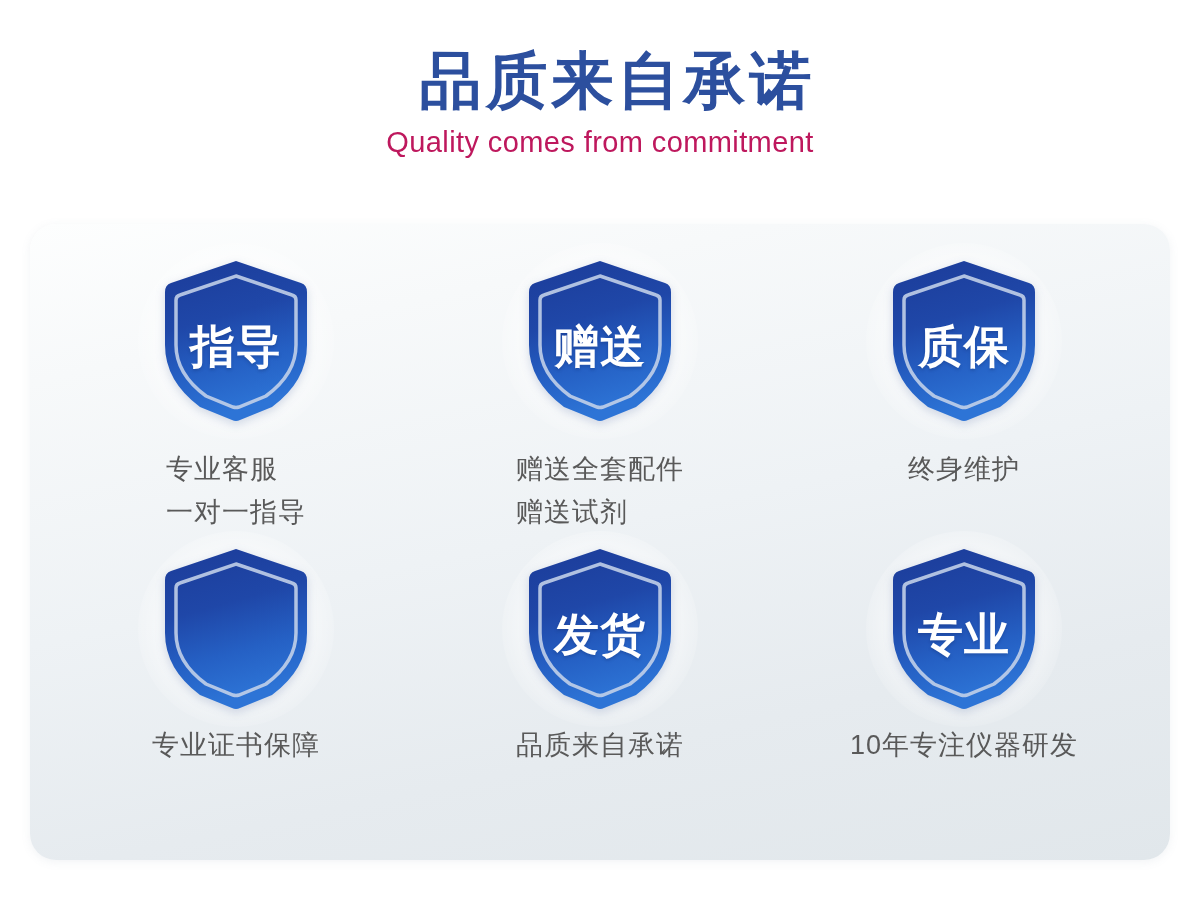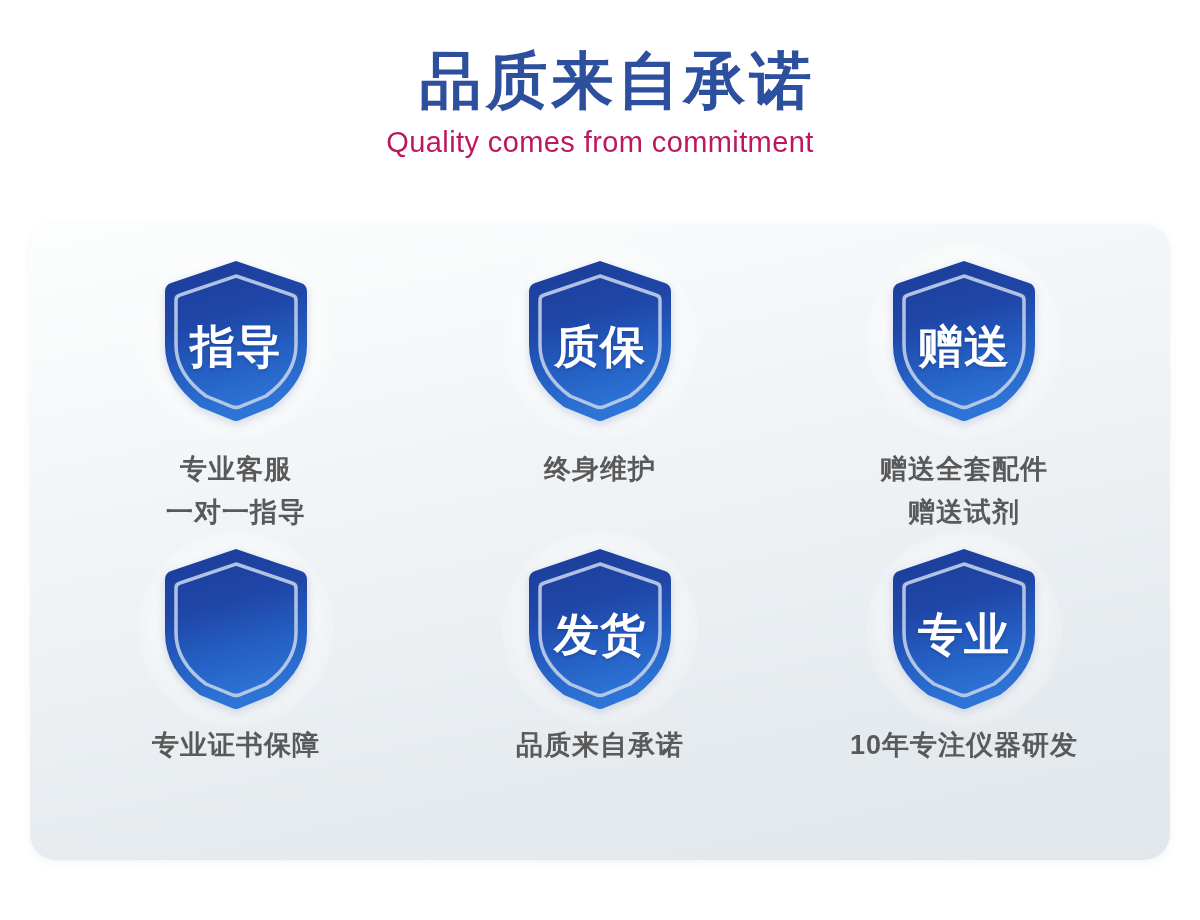--- a/index.html
+++ b/index.html
@@ -133,28 +133,27 @@
     text-shadow: 0 2px 3px rgba(20,45,110,0.30);
     font-family: Liberation Sans, sans-serif;
     pointer-events: none;
     white-space: nowrap;
     margin-top: 9px;
   }
 
   
   .caption {
     margin-top: 24px;
-    text-align: center;
+    text-align: left;
     color: #595959;
     font-size: 27px;
     line-height: 1.58;
     letter-spacing: 1px;
     font-family: "Liberation Sans", "DejaVu Sans", sans-serif;
     white-space: pre-line;
-    font-weight: bold;
   }
   .row2 .caption {
     margin-top: 12px;
   }
 </style>
 </head>
 <body>
 
 <div class="page">
 
@@ -185,56 +184,56 @@
         </div>
         <div class="caption">专业客服
 一对一指导</div>
       </div>
 
       <div class="feature row1">
         <div class="shield-wrap">
           <div class="shield-glow"></div>
           <svg class="shield-svg" viewBox="0 0 150 164">
             <defs>
-              <linearGradient id="sg3" x1="0" y1="0" x2="0.25" y2="1">
-                <stop offset="0%" stop-color="#1c3c99"></stop>
-                <stop offset="42%" stop-color="#1f47a8"></stop>
-                <stop offset="72%" stop-color="#2560c4"></stop>
-                <stop offset="100%" stop-color="#2d74d6"></stop>
-              </linearGradient>
-            </defs>
-            <path d="M75 2 L140 24 Q146 26 146 33 L146 86 Q146 122 111 148 L79 161 Q75 163 71 161 L39 148 Q4 122 4 86 L4 33 Q4 26 10 24 Z" fill="url(#sg3)"></path>
-            <path d="M75 17 L131 36 Q135 37 135 41 L135 86 Q135 115 105 137 L78 148 Q75 149 72 148 L45 137 Q15 115 15 86 L15 41 Q15 37 19 36 Z" fill="none" stroke="#c5d3e9" stroke-width="3.5" stroke-opacity="0.88"></path>
-          </svg>
-          <div class="shield-label">质保</div>
-        </div>
-        <div class="caption">终身维护</div>
-      </div>
-
-      <div class="feature row1">
-        <div class="shield-wrap">
-          <div class="shield-glow"></div>
-          <svg class="shield-svg" viewBox="0 0 150 164">
-            <defs>
               <linearGradient id="sg2" x1="0" y1="0" x2="0.25" y2="1">
                 <stop offset="0%" stop-color="#1c3c99"></stop>
                 <stop offset="42%" stop-color="#1f47a8"></stop>
                 <stop offset="72%" stop-color="#2560c4"></stop>
                 <stop offset="100%" stop-color="#2d74d6"></stop>
               </linearGradient>
             </defs>
             <path d="M75 2 L140 24 Q146 26 146 33 L146 86 Q146 122 111 148 L79 161 Q75 163 71 161 L39 148 Q4 122 4 86 L4 33 Q4 26 10 24 Z" fill="url(#sg2)"></path>
             <path d="M75 17 L131 36 Q135 37 135 41 L135 86 Q135 115 105 137 L78 148 Q75 149 72 148 L45 137 Q15 115 15 86 L15 41 Q15 37 19 36 Z" fill="none" stroke="#c5d3e9" stroke-width="3.5" stroke-opacity="0.88"></path>
           </svg>
           <div class="shield-label">赠送</div>
         </div>
         <div class="caption">赠送全套配件
 赠送试剂</div>
       </div>
 
+      <div class="feature row1">
+        <div class="shield-wrap">
+          <div class="shield-glow"></div>
+          <svg class="shield-svg" viewBox="0 0 150 164">
+            <defs>
+              <linearGradient id="sg3" x1="0" y1="0" x2="0.25" y2="1">
+                <stop offset="0%" stop-color="#1c3c99"></stop>
+                <stop offset="42%" stop-color="#1f47a8"></stop>
+                <stop offset="72%" stop-color="#2560c4"></stop>
+                <stop offset="100%" stop-color="#2d74d6"></stop>
+              </linearGradient>
+            </defs>
+            <path d="M75 2 L140 24 Q146 26 146 33 L146 86 Q146 122 111 148 L79 161 Q75 163 71 161 L39 148 Q4 122 4 86 L4 33 Q4 26 10 24 Z" fill="url(#sg3)"></path>
+            <path d="M75 17 L131 36 Q135 37 135 41 L135 86 Q135 115 105 137 L78 148 Q75 149 72 148 L45 137 Q15 115 15 86 L15 41 Q15 37 19 36 Z" fill="none" stroke="#c5d3e9" stroke-width="3.5" stroke-opacity="0.88"></path>
+          </svg>
+          <div class="shield-label">质保</div>
+        </div>
+        <div class="caption">终身维护</div>
+      </div>
+
       <div class="feature row2">
         <div class="shield-wrap">
           <div class="shield-glow"></div>
           <svg class="shield-svg" viewBox="0 0 150 164">
             <defs>
               <linearGradient id="sg4" x1="0" y1="0" x2="0.25" y2="1">
                 <stop offset="0%" stop-color="#1c3c99"></stop>
                 <stop offset="42%" stop-color="#1f47a8"></stop>
                 <stop offset="72%" stop-color="#2560c4"></stop>
                 <stop offset="100%" stop-color="#2d74d6"></stop>

